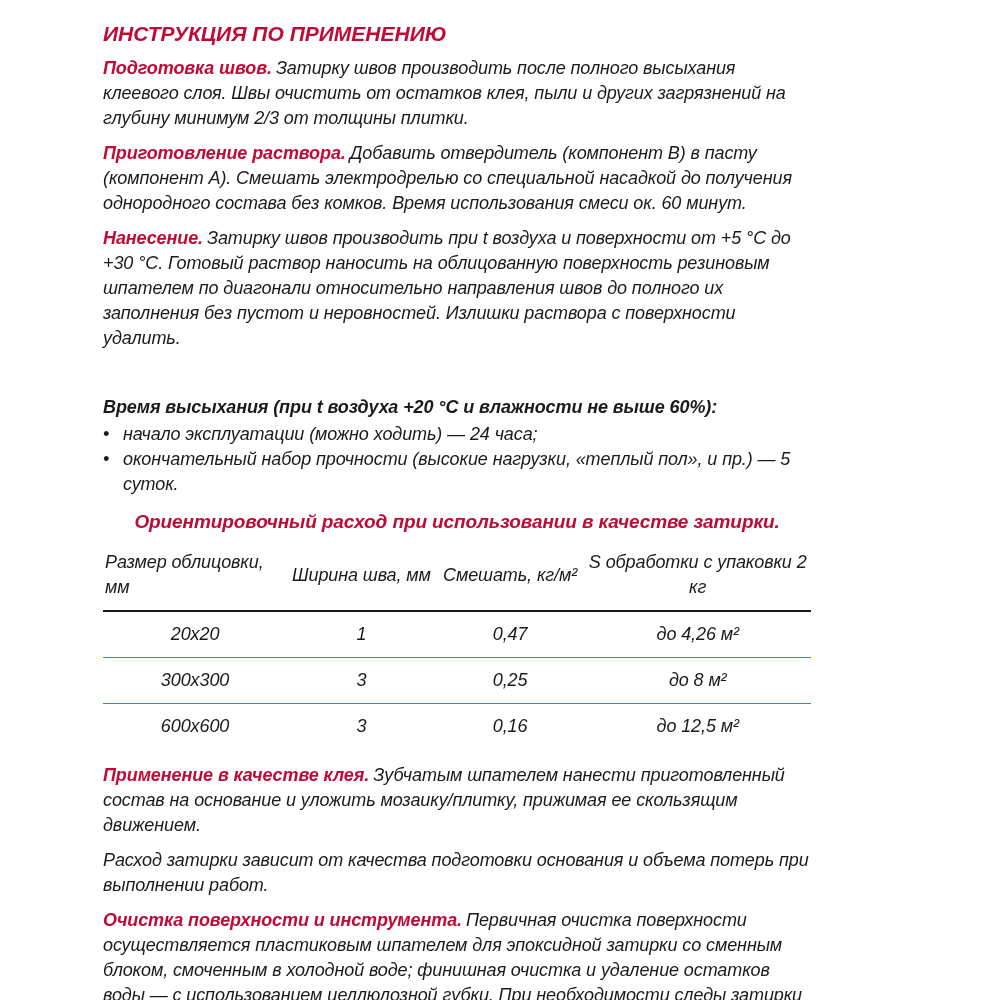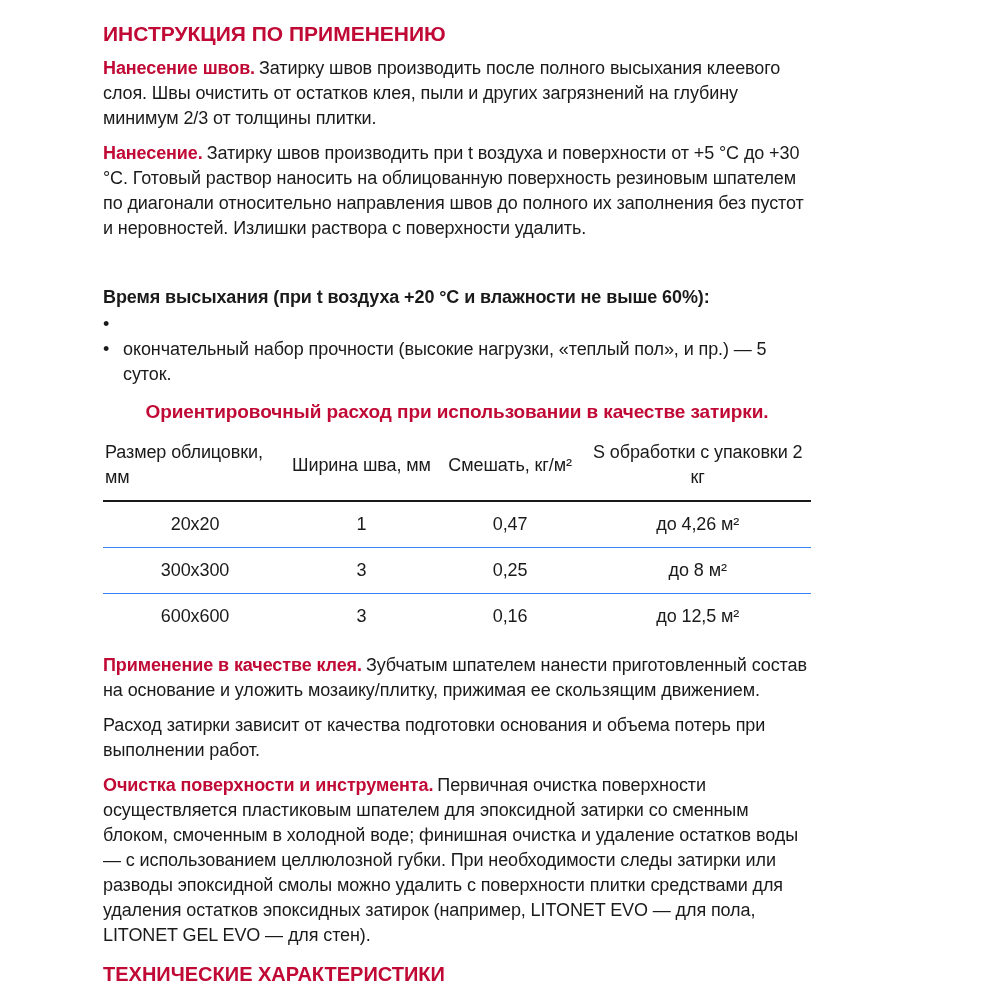--- a/index.html
+++ b/index.html
@@ -5,21 +5,21 @@
   * { margin: 0; padding: 0; box-sizing: border-box; }
   html, body { background: #ffffff; }
   body {
     width: 1000px; height: 1000px; overflow: hidden;
     font-family: "Liberation Sans", "DejaVu Sans", sans-serif;
     color: #1a1a1a;
     font-size: 18px;
     line-height: 25px;
     letter-spacing: -0.1px;
   }
-  .page { width: 908px; height: 1000px; padding: 22px 97px 12px 103px; }
+  .page { width: 908px; height: 1000px; padding: 22px 97px 12px 103px; font-style: italic; }
 
   h1.red-title {
     color: #c00a35;
     font-size: 21px;
     line-height: 24px;
     font-weight: bold;
     margin: 0 0 10px 0;
     letter-spacing: 0;
   }
   .para { margin: 0 0 10px 0; }
@@ -67,32 +67,36 @@
   }
 </style>
 </head>
 <body>
 
 <div class="page">
 
   <h1 class="red-title">ИНСТРУКЦИЯ ПО ПРИМЕНЕНИЮ</h1>
 
   <p class="para">
-    <span class="lead">Нанесение швов.</span><span>Затирку швов производить после полного высыхания клеевого слоя. Швы очистить от остатков клея, пыли и других загрязнений на глубину минимум 2/3 от толщины плитки.</span>
+    <span class="lead">Подготовка швов.</span><span>Затирку швов производить после полного высыхания клеевого слоя. Швы очистить от остатков клея, пыли и других загрязнений на глубину минимум 2/3 от толщины плитки.</span>
   </p>
 
+  <p class="para">
+    <span class="lead">Приготовление раствора.</span><span>Добавить отвердитель (компонент B) в пасту (компонент A). Смешать электродрелью со специальной насадкой до получения однородного состава без комков. Время использования смеси ок. 60 минут.</span>
+  </p>
 
   <p class="para">
     <span class="lead">Нанесение.</span><span>Затирку швов производить при t воздуха и поверхности от +5 °C до +30 °C. Готовый раствор наносить на облицованную поверхность резиновым шпателем по диагонали относительно направления швов до полного их заполнения без пустот и неровностей. Излишки раствора с поверхности удалить.</span>
   </p>
 
   <p class="para black-head" style="margin-bottom:2px;">Время высыхания (при t воздуха +20 °C и влажности не выше 60%):</p>
 
   <div class="bullet-row">
     <span class="bullet-glyph">•</span>
+    <span>начало эксплуатации (можно ходить) — 24 часа;</span>
   </div>
   <div class="bullet-row">
     <span class="bullet-glyph">•</span>
     <span>окончательный набор прочности (высокие нагрузки, «теплый пол», и пр.) — 5 суток.</span>
   </div>
 
   <h2 class="red-heading">Ориентировочный расход при использовании в качестве затирки.</h2>
 
   <table class="consumption">
     <colgroup>

